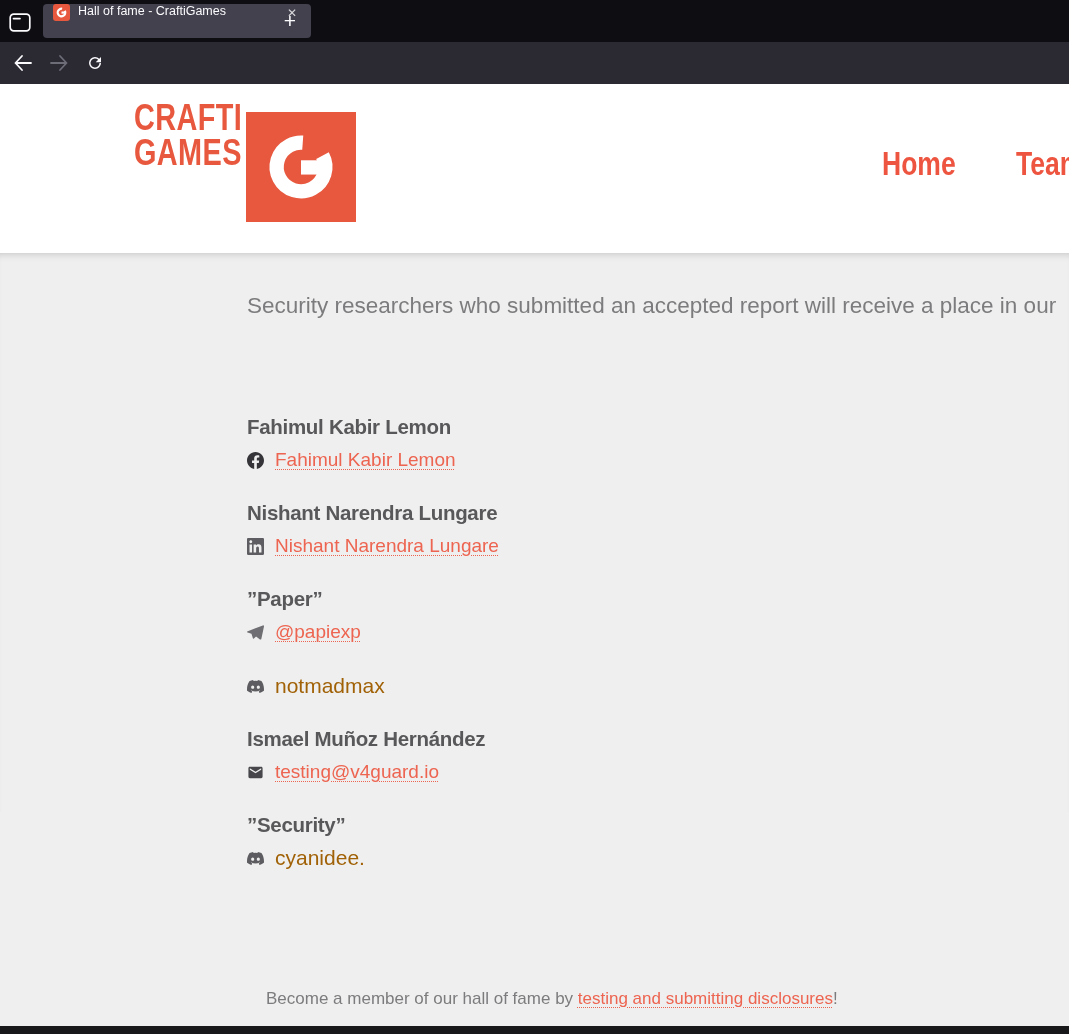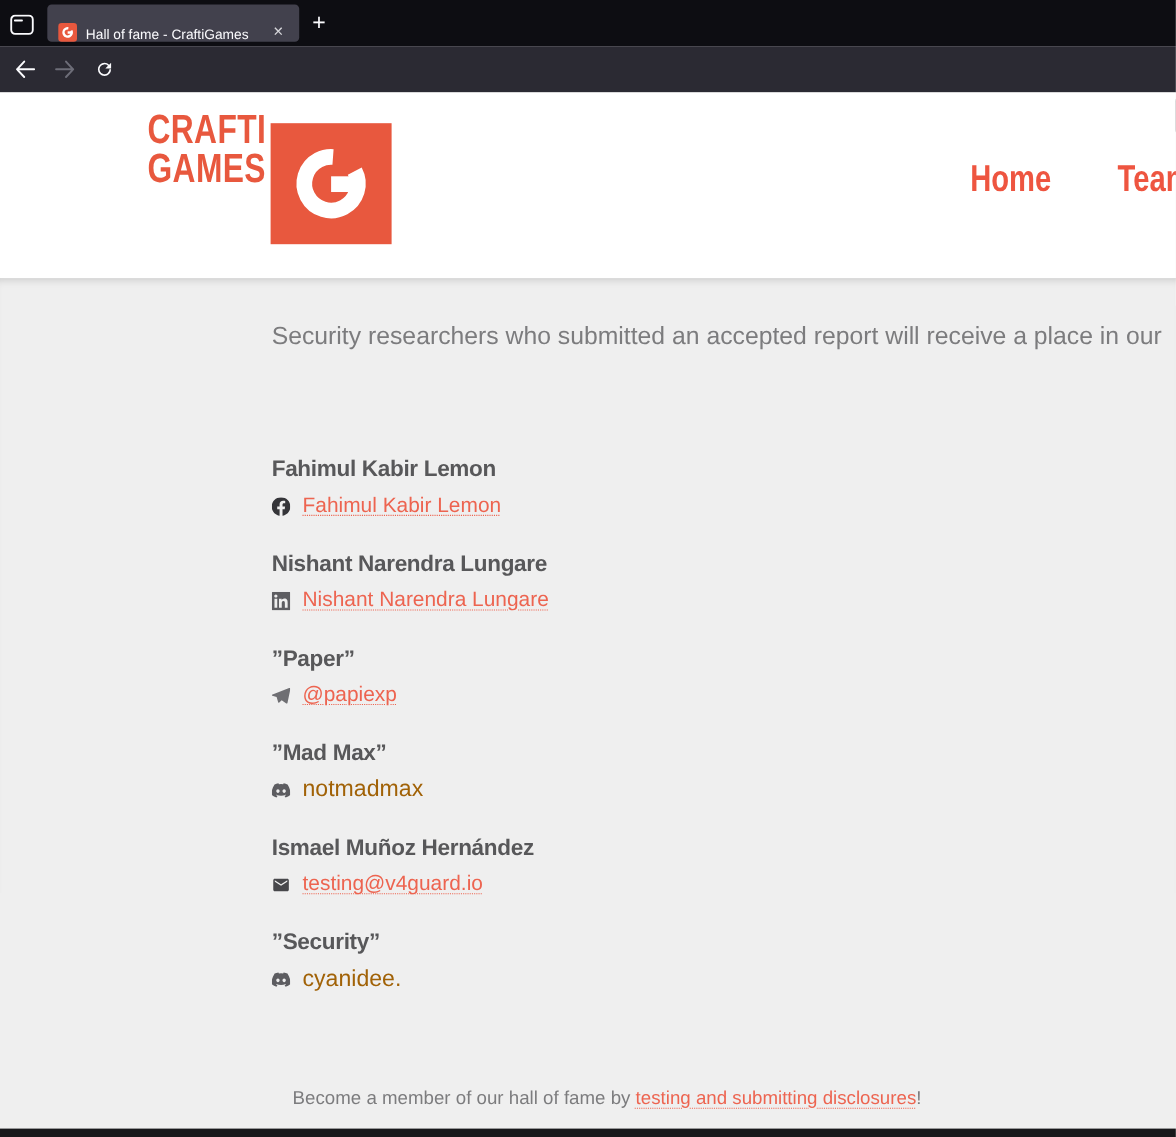--- a/index.html
+++ b/index.html
@@ -3,22 +3,22 @@
 <meta charset="utf-8">
 <style>
   * { box-sizing: border-box; margin: 0; padding: 0; }
   html,body { width:1069px; height:1034px; overflow:hidden;
     font-family:"Liberation Sans", sans-serif; background:#efefef; position:relative; }
 
   
   .tabbar { position:absolute; top:0; left:0; width:1069px; height:42px; background:#0d0d12; }
   .fxview-btn { position:absolute; left:7px; top:10px; width:26px; height:24px;
     display:flex; align-items:center; justify-content:center; border-radius:4px; cursor:pointer; }
-  .tab { position:absolute; left:43px; top:4px; width:229px; height:34px; background:#42414d;
-    border-radius:4px; display:flex; align-items:flex-end; padding:0 10px; cursor:pointer; }
+  .tab { position:absolute; left:43px; top:4px; width:268px; height:34px; background:#42414d;
+    border-radius:4px; display:flex; align-items:flex-start; padding:0 10px; cursor:pointer; }
   .tab-favicon { width:17px; height:17px; border-radius:3px; background:#e8583e; flex:0 0 auto;
     display:flex; align-items:center; justify-content:center; margin-right:8px; }
   .tab-title { color:#fbfbfe; font-size:12.5px; white-space:nowrap; overflow:hidden; flex:1; }
   .tab-close { color:#d7d7db; font-size:12px; margin-left:8px; padding:2px 4px; border-radius:3px; cursor:pointer; }
   .newtab-btn { position:absolute; left:276px; top:7px; width:28px; height:28px; color:#fbfbfe;
     font-size:21px; font-weight:300; display:flex; align-items:center; justify-content:center;
     border-radius:4px; cursor:pointer; }
 
   .toolbar { position:absolute; top:42px; left:0; width:1069px; height:42px; background:#2b2a33; }
   .nav-btn { position:absolute; top:7px; width:30px; height:28px; display:flex; align-items:center;
@@ -183,21 +183,20 @@
     <div class="entry-name">”Paper”</div>
     <div class="entry-row">
       <svg class="entry-icon" style="color: rgb(111, 111, 115);">
             <use href="#icon-telegram"></use>
           </svg>
     <a class="entry-link">@papiexp</a>
         </div>
   </div>
 
   <div class="entry">
-    <div class="entry-name">”Mad Max”</div>
     <div class="entry-row">
       <svg class="entry-icon" style="color: rgb(93, 93, 97);">
             <use href="#icon-discord"></use>
           </svg>
     <span class="entry-plain">notmadmax</span>
         </div>
   </div>
 
   <div class="entry">
     <div class="entry-name">Ismael Muñoz Hernández</div>

